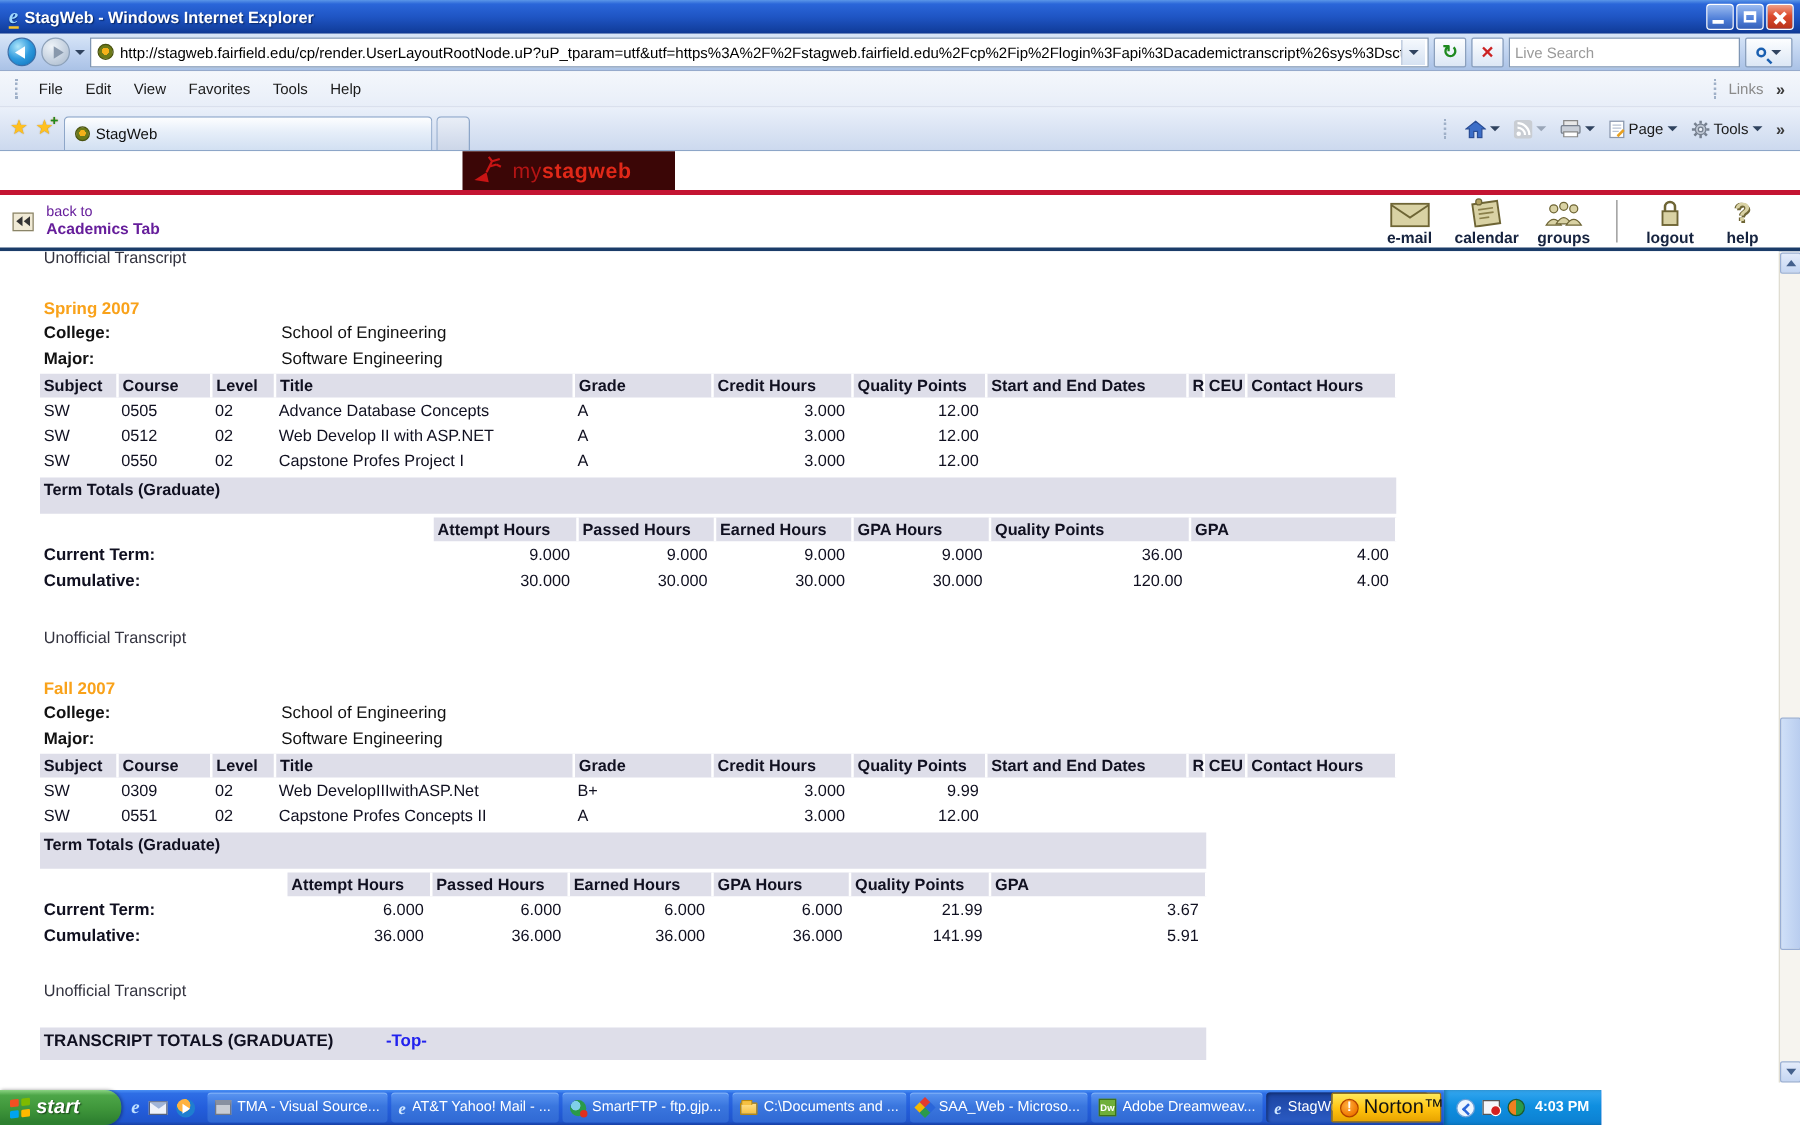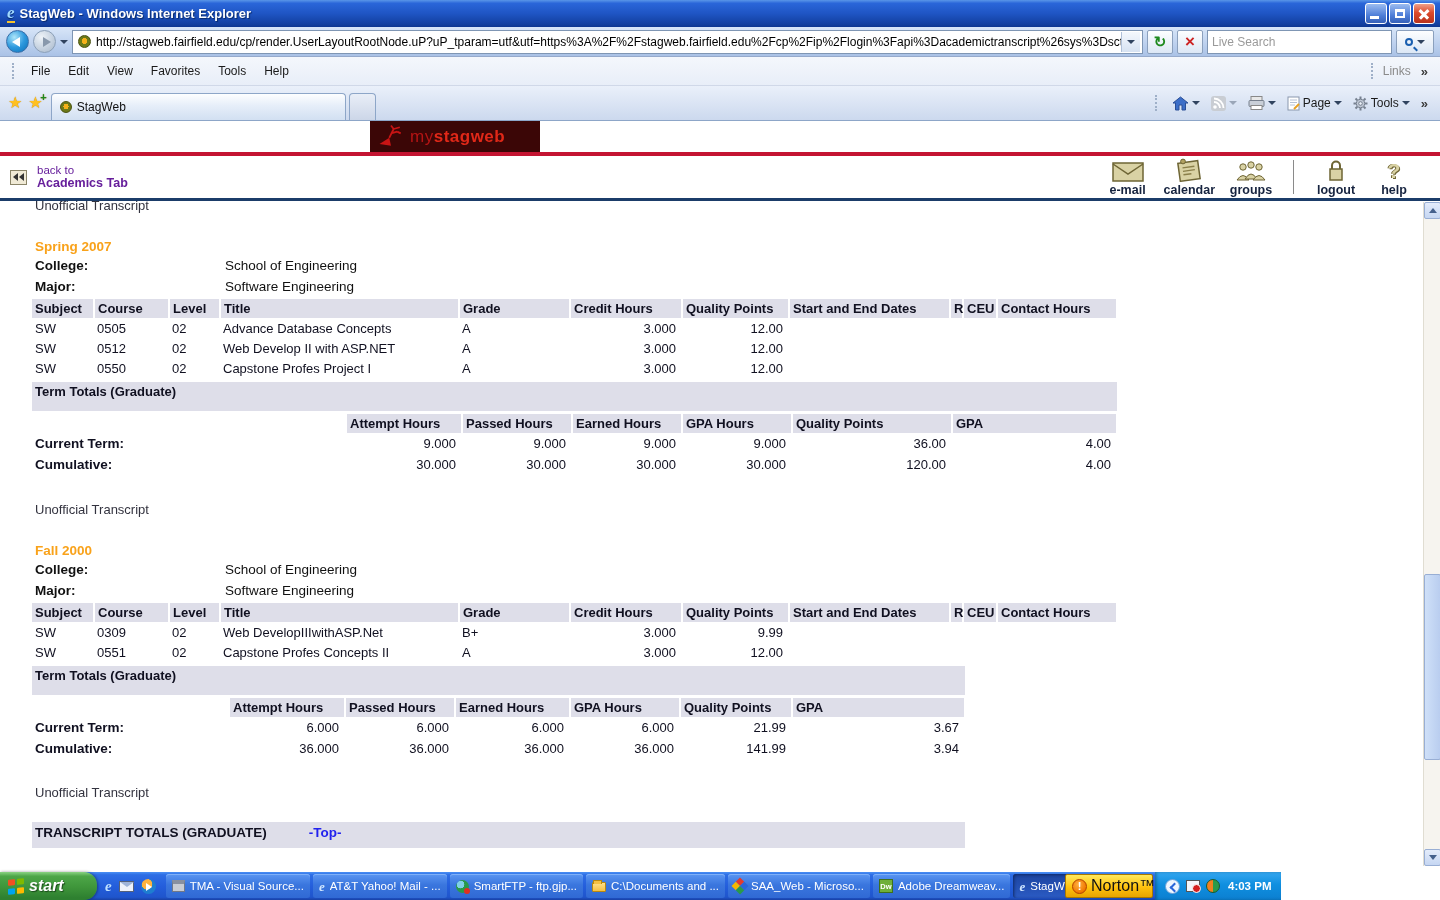--- a/index.html
+++ b/index.html
@@ -475,21 +475,21 @@
         <td class="num">30.000</td>
         <td class="num">30.000</td>
         <td class="num qp">120.00</td>
         <td class="num">4.00</td>
       </tr>
     </tbody>
       </table>
 
     <div class="unofficial u2">Unofficial Transcript</div>
 
-    <div class="term-name">Fall 2000</div>
+    <div class="term-name">Fall 2007</div>
     <div class="info-row">
       <span class="ilbl">College:</span><span class="ival">School of Engineering</span>
     </div>
     <div class="info-row">
       <span class="ilbl">Major:</span><span class="ival">Software Engineering</span>
     </div>
     <table class="courses">
       <colgroup>
           <col style="width:62px">
           <col style="width:75px">
@@ -575,21 +575,21 @@
         <td class="num qp">21.99</td>
         <td class="num">3.67</td>
       </tr>
       <tr>
         <td class="rowlabel">Cumulative:</td>
         <td class="num">36.000</td>
         <td class="num">36.000</td>
         <td class="num">36.000</td>
         <td class="num">36.000</td>
         <td class="num qp">141.99</td>
-        <td class="num">3.94</td>
+        <td class="num">5.91</td>
       </tr>
     </tbody>
       </table>
 
     <div class="unofficial u3">Unofficial Transcript</div>
 
     <div class="tr-totals w-narrow">
       <span class="tlabel">TRANSCRIPT TOTALS (GRADUATE)</span>
       <span class="toplink">-Top-</span>
     </div>

